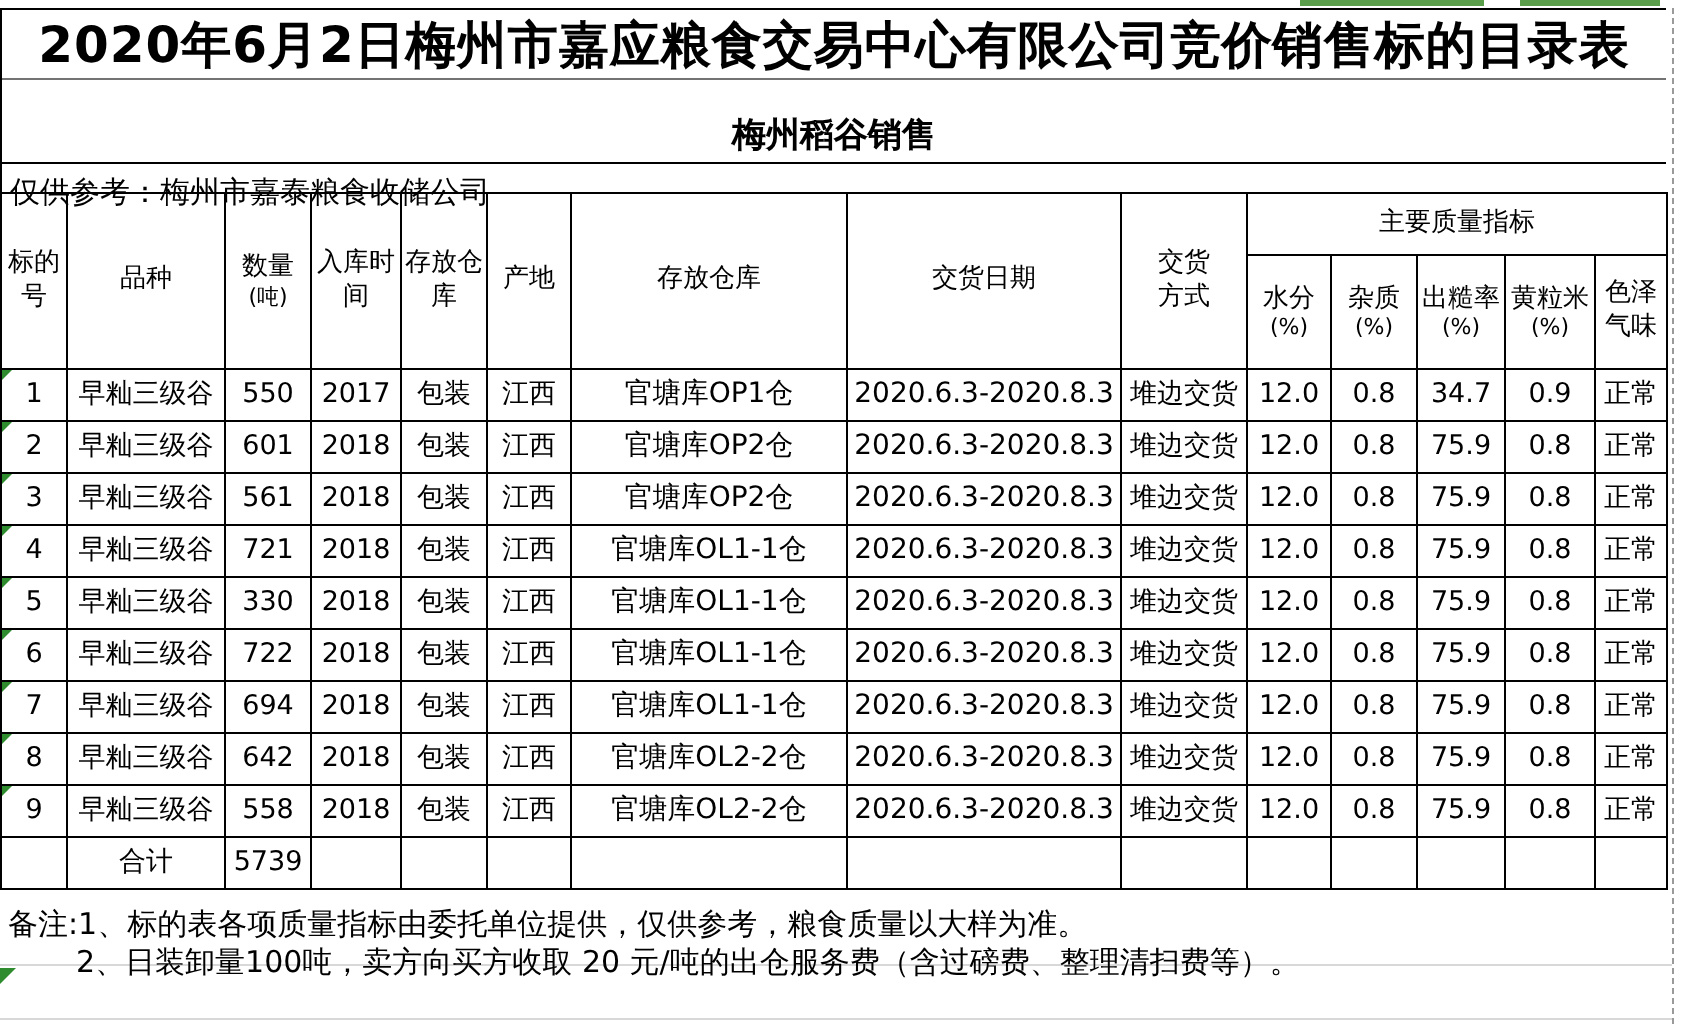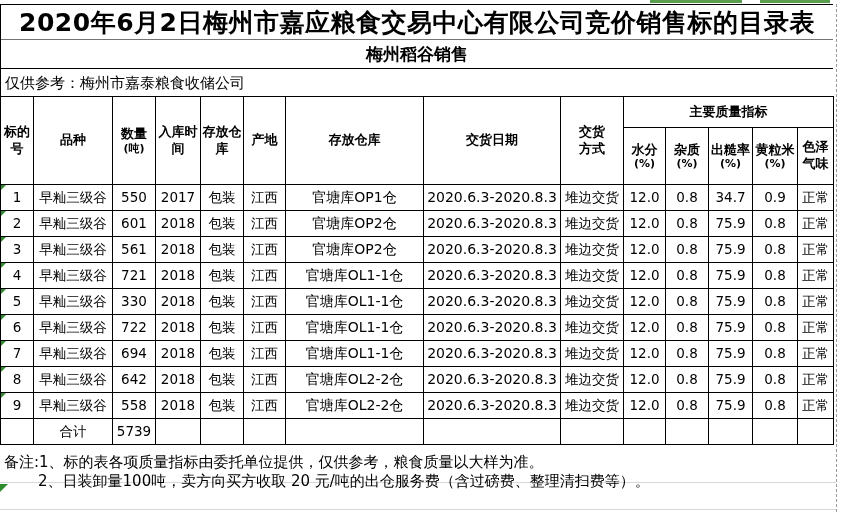--- a/index.html
+++ b/index.html
@@ -10,27 +10,27 @@
   .strip.s1{left:650px;width:92px;}
   .strip.s2{left:760px;width:70px;}
   
   .pagebreak{position:absolute;left:836px;top:4px;bottom:0;width:0;border-left:1px dashed #9a9a9a;}
   
   .titleblock{position:absolute;left:0;top:4px;width:833px;box-sizing:border-box;
               border-top:1px solid #000;border-left:1px solid #000;}
   .trow1{height:34px;border-bottom:1px solid #737373;display:flex;align-items:center;justify-content:center;
          font-weight:bold;font-size:25px;letter-spacing:0.5px;white-space:nowrap;}
   .trow2{height:28px;border-bottom:1px solid #000;display:flex;align-items:center;justify-content:center;
-         font-weight:bold;font-size:17px;}
+         font-weight:bold;font-size:17px;margin-top:13px;}
   .trow3{height:29px;display:flex;align-items:center;padding-left:4px;font-size:15px;}
   
   table.catalog{position:absolute;left:0;top:96px;width:833px;border-collapse:collapse;table-layout:fixed;}
   .catalog th,.catalog td{border:1px solid #000;text-align:center;vertical-align:middle;
          padding:0 1px;overflow:hidden;position:relative;box-sizing:border-box;}
-  .catalog th{font-weight:bold;font-size:13px;line-height:1.3;}
+  .catalog th{font-weight:normal;font-size:13px;line-height:1.3;}
   .catalog thead tr.group{height:31px;}
   .catalog thead tr.sub{height:57px;}
   .catalog tbody tr,.catalog tfoot tr{height:26px;}
   .catalog td{font-size:13.5px;line-height:1.1;}
   .catalog td.c-warehouse,.catalog td.c-delivery-date{font-size:14px;}
   .unit{display:block;font-size:11px;line-height:1.1;}
   .vwrap{display:inline-block;width:2.3em;line-height:1.3;}
   
   .tri{position:absolute;top:0;left:0;width:0;height:0;
        border-top:5px solid var(--tri,#2e8b2e);border-right:5px solid transparent;}

